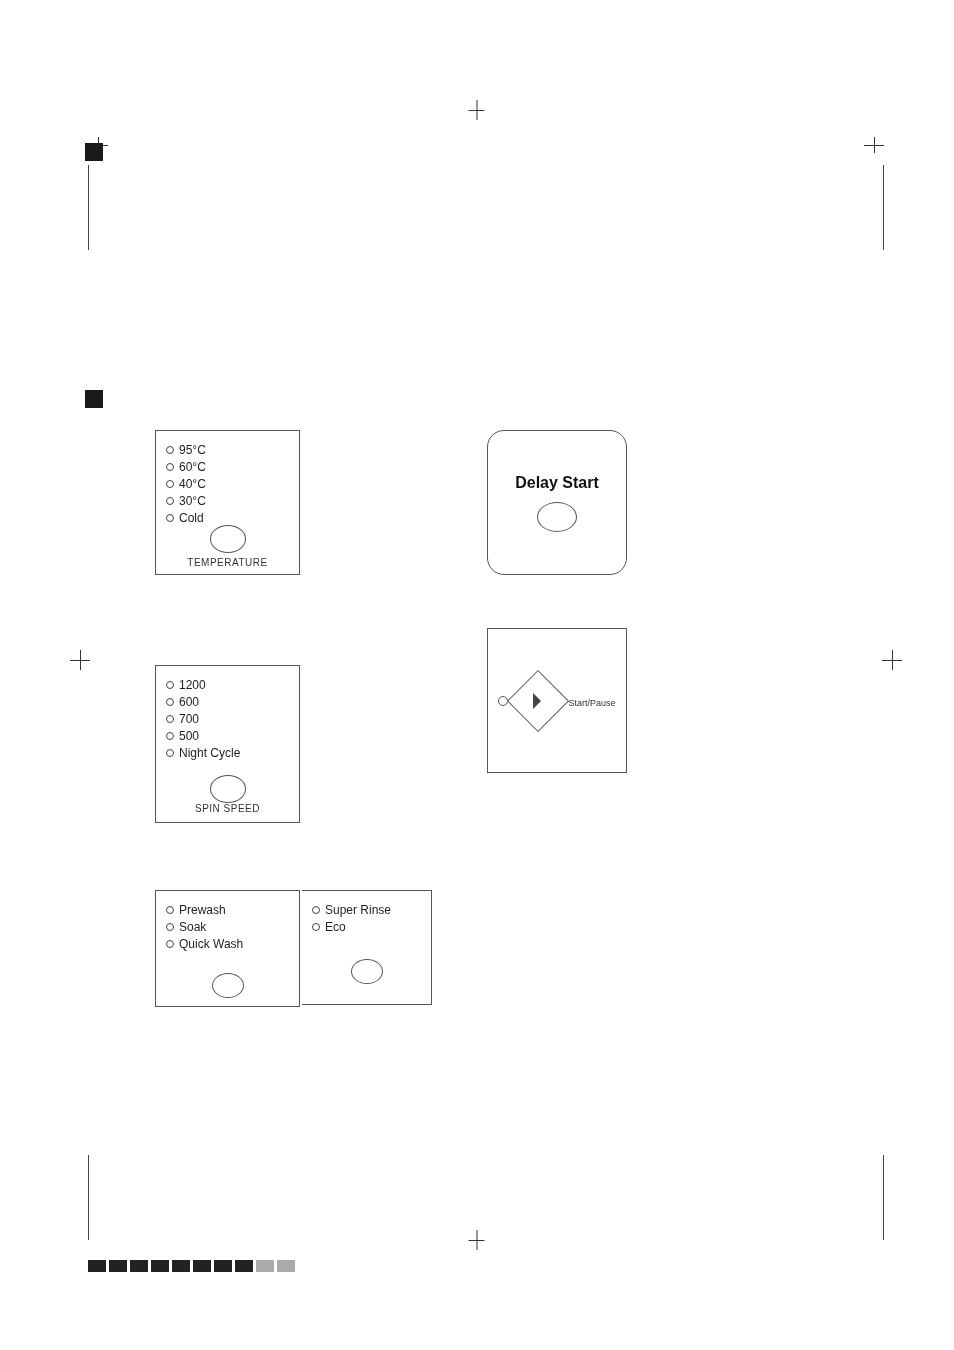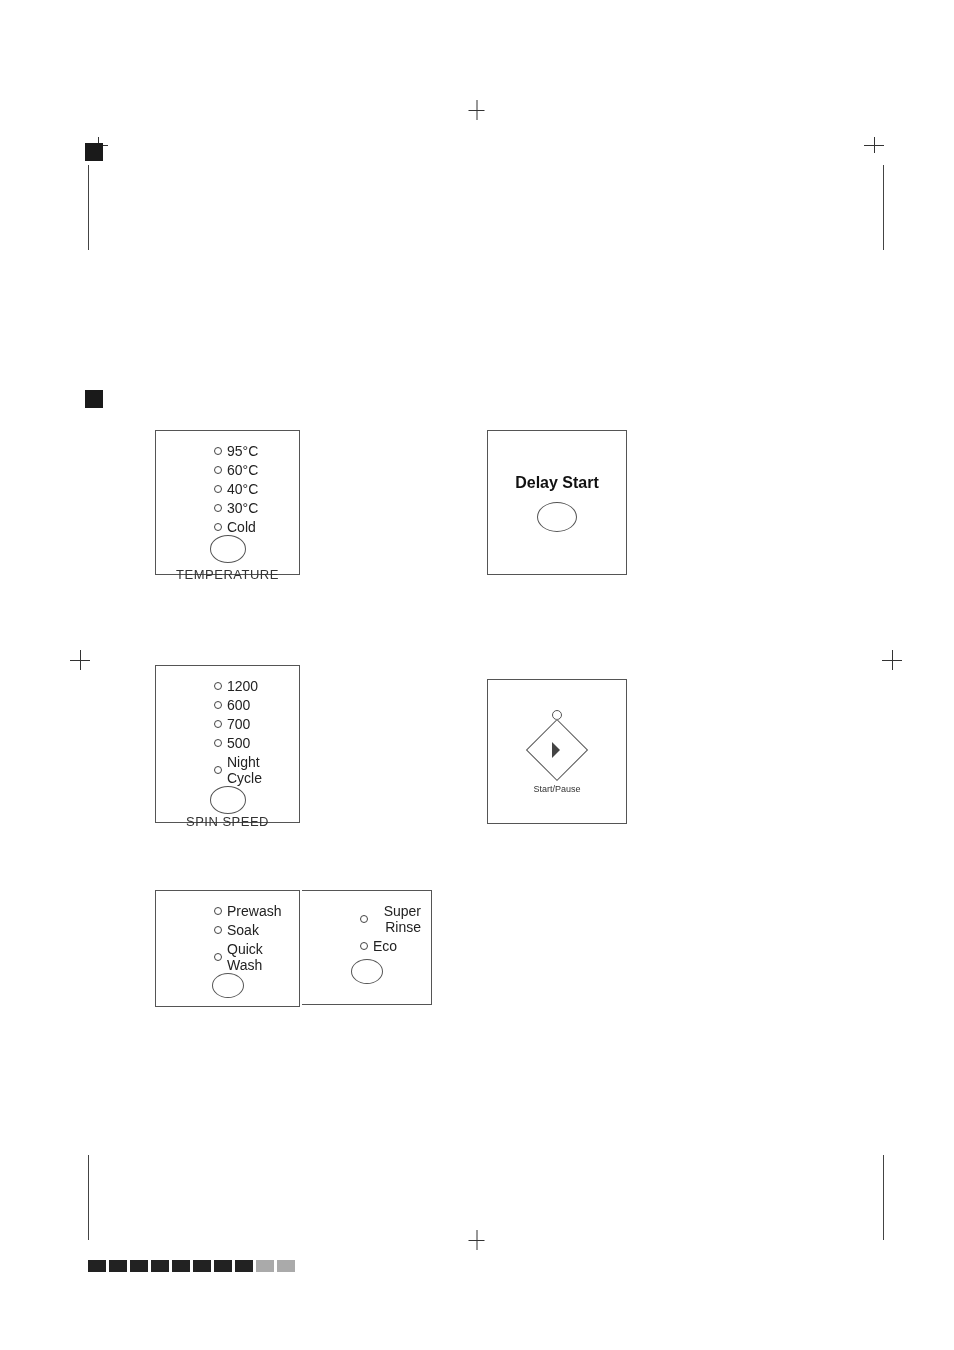--- a/index.html
+++ b/index.html
@@ -135,59 +135,59 @@
     }
     .temp-options {
       display: flex;
       flex-direction: column;
       gap: 3px;
     }
     .radio-option {
       display: flex;
       align-items: center;
       gap: 5px;
-      font-size: 14px;
+      font-size: 12px;
       color: #222;
-      margin-left: 48px;
     }
     .radio-circle {
       width: 8px;
       height: 8px;
       border-radius: 50%;
       border: 1px solid #444;
       flex-shrink: 0;
       background: #fff;
     }
     .box-button {
       width: 36px;
       height: 28px;
       border-radius: 50%;
       border: 1.5px solid #555;
       background: #fff;
       margin: 0 auto;
     }
     .box-label {
-      font-size: 13px;
+      font-size: 10px;
       text-align: center;
       letter-spacing: 0.5px;
       color: #333;
       text-transform: uppercase;
     }
 
     
     .delay-start-box {
       top: 430px;
       left: 487px;
       width: 140px;
       height: 145px;
       display: flex;
       flex-direction: column;
       justify-content: center;
       align-items: center;
       gap: 10px;
+      border-radius: 17px;
     }
     .delay-start-text {
       font-size: 16px;
       font-weight: bold;
       text-align: center;
       line-height: 1.2;
       color: #111;
     }
     .delay-button {
       width: 40px;
@@ -204,26 +204,26 @@
       width: 145px;
       height: 158px;
       display: flex;
       flex-direction: column;
       justify-content: space-between;
       padding: 12px 10px 8px 10px;
     }
 
     
     .start-pause-box {
-      top: 679px;
+      top: 628px;
       left: 487px;
       width: 140px;
       height: 145px;
       display: flex;
-      flex-direction: column;
+      flex-direction: row;
       justify-content: center;
       align-items: center;
       gap: 8px;
     }
     .start-pause-indicator {
       width: 10px;
       height: 10px;
       border-radius: 50%;
       border: 1.5px solid #555;
       background: #fff;

